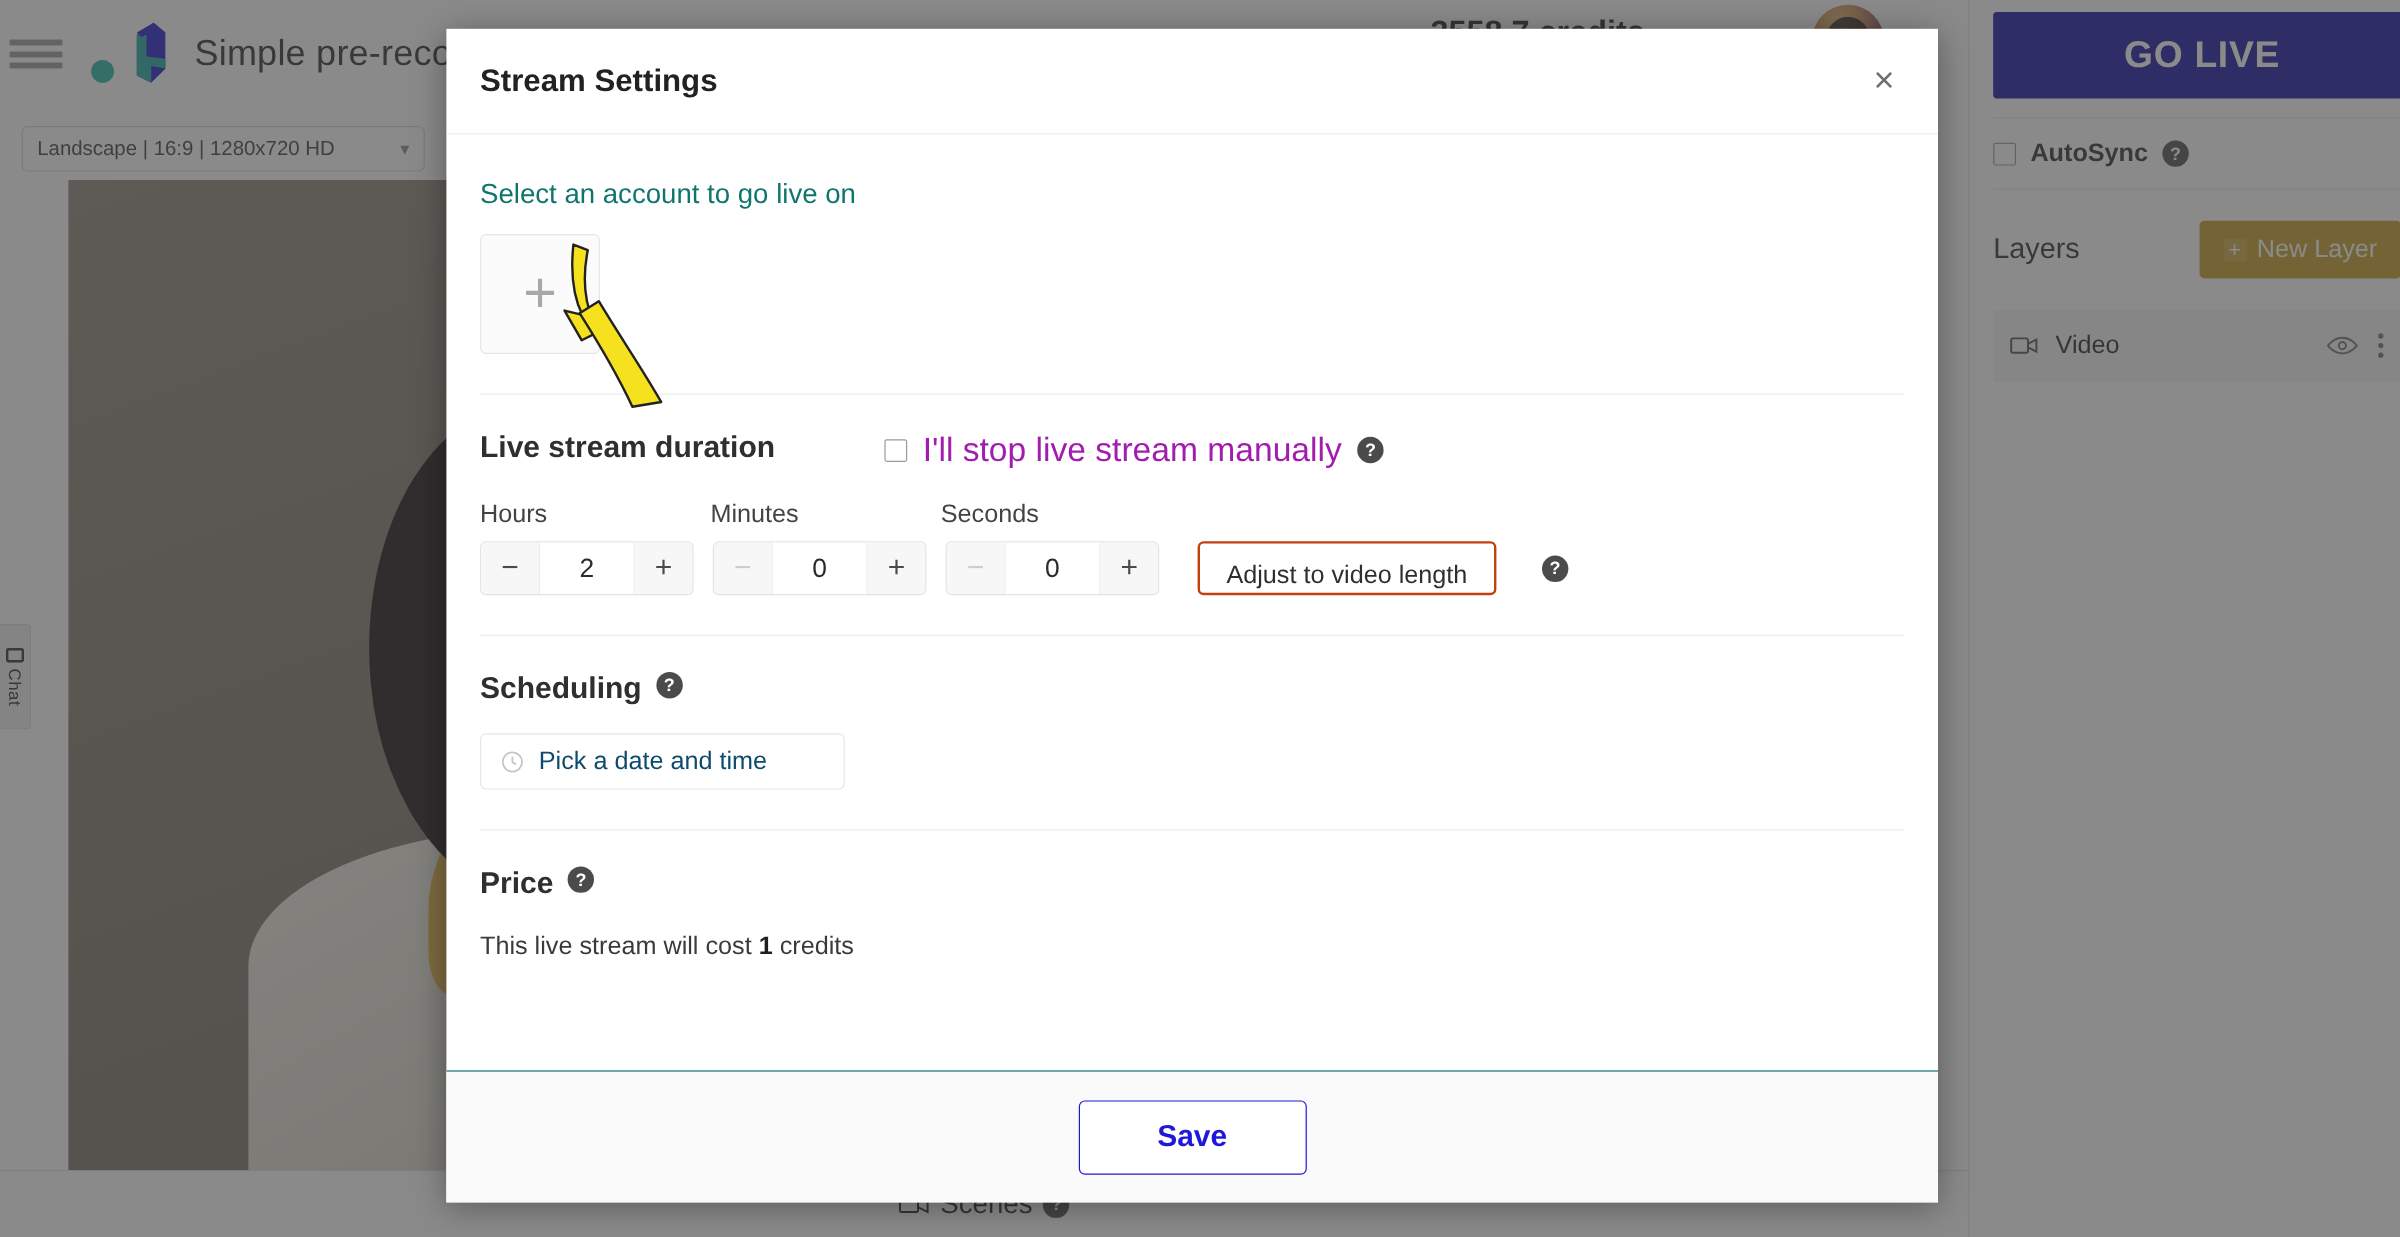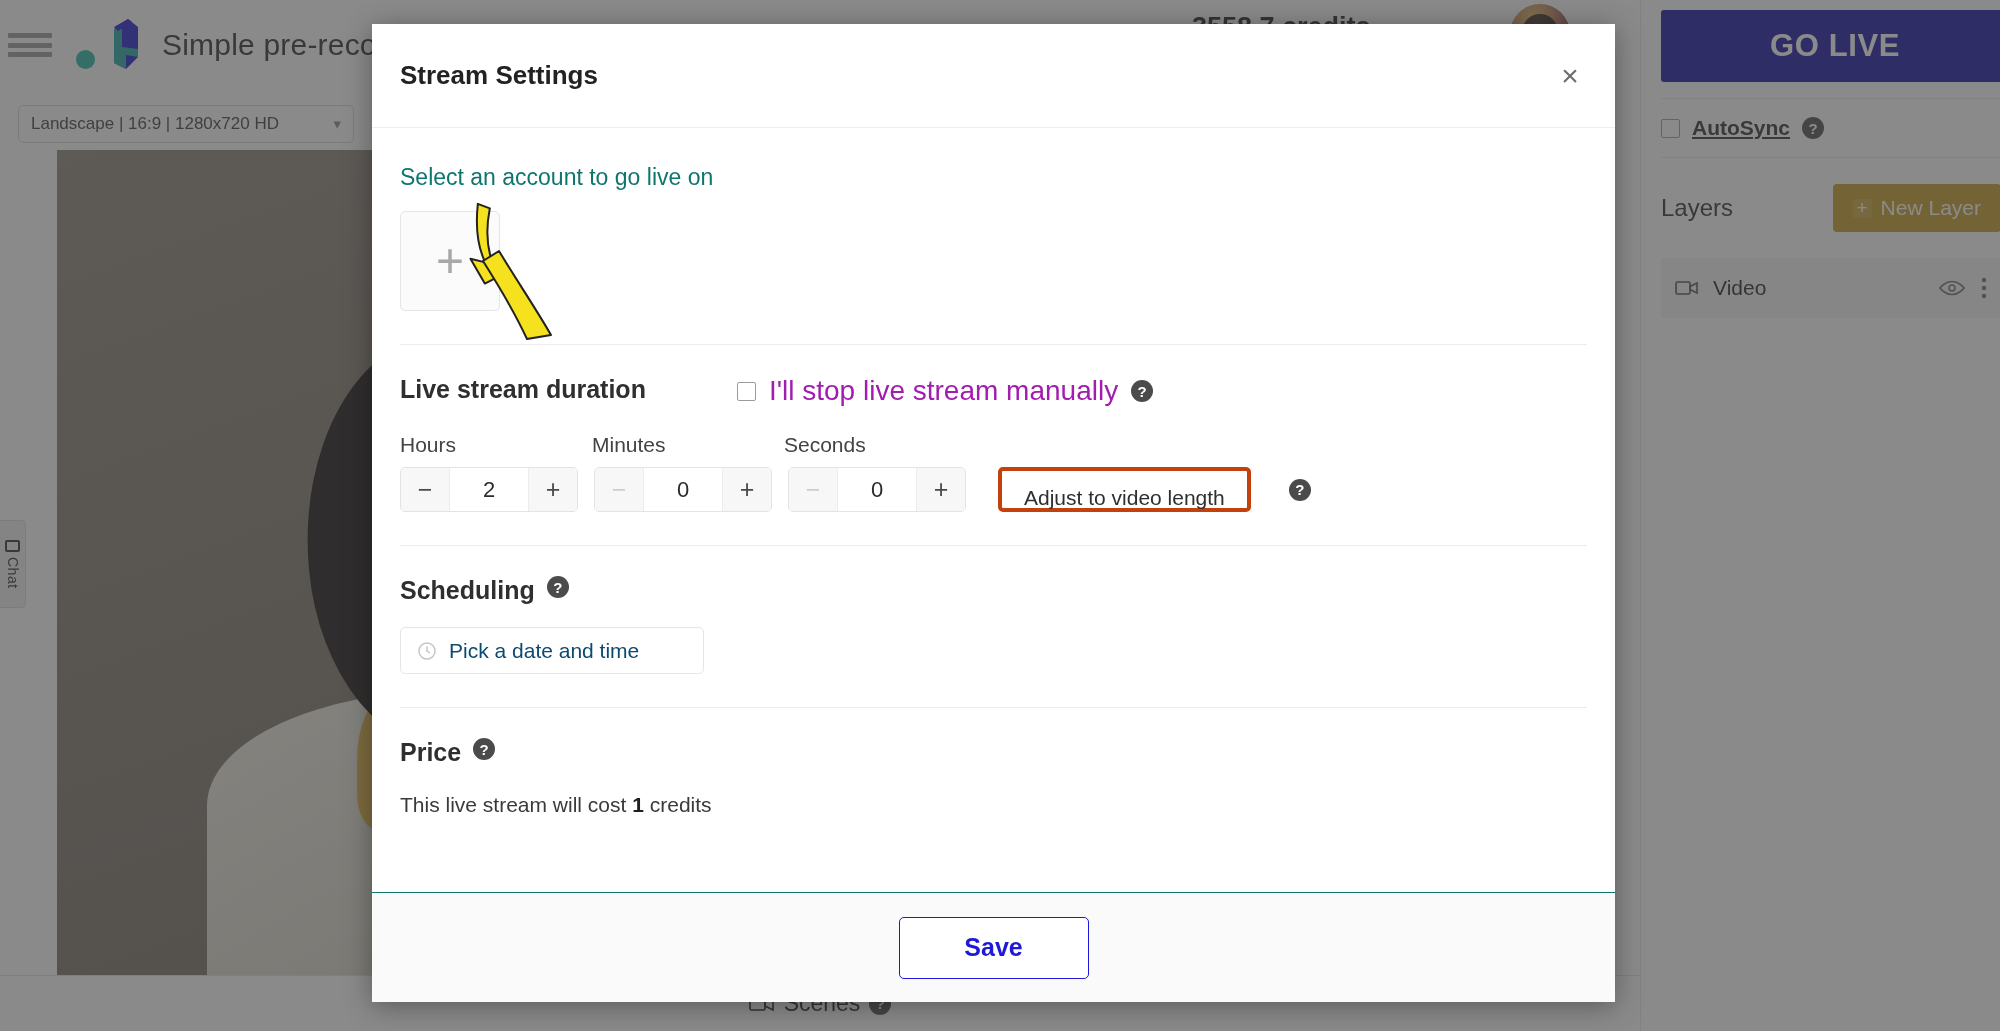--- a/index.html
+++ b/index.html
@@ -135,21 +135,21 @@
   }
   .autosync-row {
     position: absolute; left: 20px; top: 98px; width: 340px; height: 60px;
     display: flex; align-items: center; gap: 12px;
     border-top: 1px solid #eaeaea; border-bottom: 1px solid #eaeaea;
   }
   .cb {
     width: 19px; height: 19px; border: 1.6px solid #9b9b9b;
     border-radius: 2px; background: #fff; flex: none;
   }
-  .autosync-label { font-size: 21px; color: #2a2a2a; font-weight: bold; text-decoration: underline; }
+  .autosync-label { font-size: 21px; color: #2a2a2a; font-weight: bold; }
 
   .layers-row {
     position: absolute; left: 20px; top: 180px; width: 340px; height: 56px;
     display: flex; align-items: center;
   }
   .layers-title { font-size: 24px; color: #2c2c2c; }
   .new-layer {
     margin-left: auto; background: #c59a20; color: #ffffff;
     border: none; border-radius: 4px;
     height: 48px; padding: 0 20px; font-size: 21px;
@@ -176,21 +176,21 @@
 
   
   .modal {
     position: absolute; left: 372px; top: 24px; width: 1243px; height: 978px;
     background: #ffffff;
     box-shadow: 0 4px 26px rgba(0,0,0,0.35);
     z-index: 60;
     display: flex; flex-direction: column;
   }
   .modal-header {
-    height: 104px; flex: none;
+    height: 88px; flex: none;
     border-bottom: 1px solid #eeeeee;
     display: flex; align-items: center; padding: 0 28px;
     position: relative;
   }
   .modal-title { font-size: 26px; font-weight: bold; color: #222222; }
   .modal-close {
     position: absolute; right: 28px; top: 50%; transform: translateY(-50%);
     width: 34px; height: 34px; color: #6e6e6e;
     display: flex; align-items: center; justify-content: center;
     background: none; border: none; font-size: 30px; line-height: 1;
@@ -247,21 +247,21 @@
     display: flex; align-items: center; justify-content: center;
   }
   .stepper button.disabled { color: #cdcdcd; }
   .stepper .val {
     flex: 1; display: flex; align-items: center; justify-content: center;
     font-size: 22px; color: #2b2b2b; background: #ffffff;
     border-left: 1px solid #ececec; border-right: 1px solid #ececec;
   }
   .adjust-btn {
     height: 45px; padding: 15px 22px;
-    background: #ffffff; border: 4px solid #c2410c; border-radius: 5px;
+    background: #ffffff; border: 2px solid #c2410c; border-radius: 5px;
     font-size: 21px; color: #2f2f2f; margin-left: 16px;
   }
 
   .sched-input {
     margin-top: 22px; width: 304px; height: 47px;
     border: 1px solid #e6e6e6; border-radius: 5px; background: #ffffff;
     display: flex; align-items: center; gap: 12px; padding: 0 16px;
   }
   .sched-ph { font-size: 21px; color: #0c4a6e; text-align: center; }
   .tz-note { margin-top: 14px; font-size: 19px; color: #4b4b4b; }

